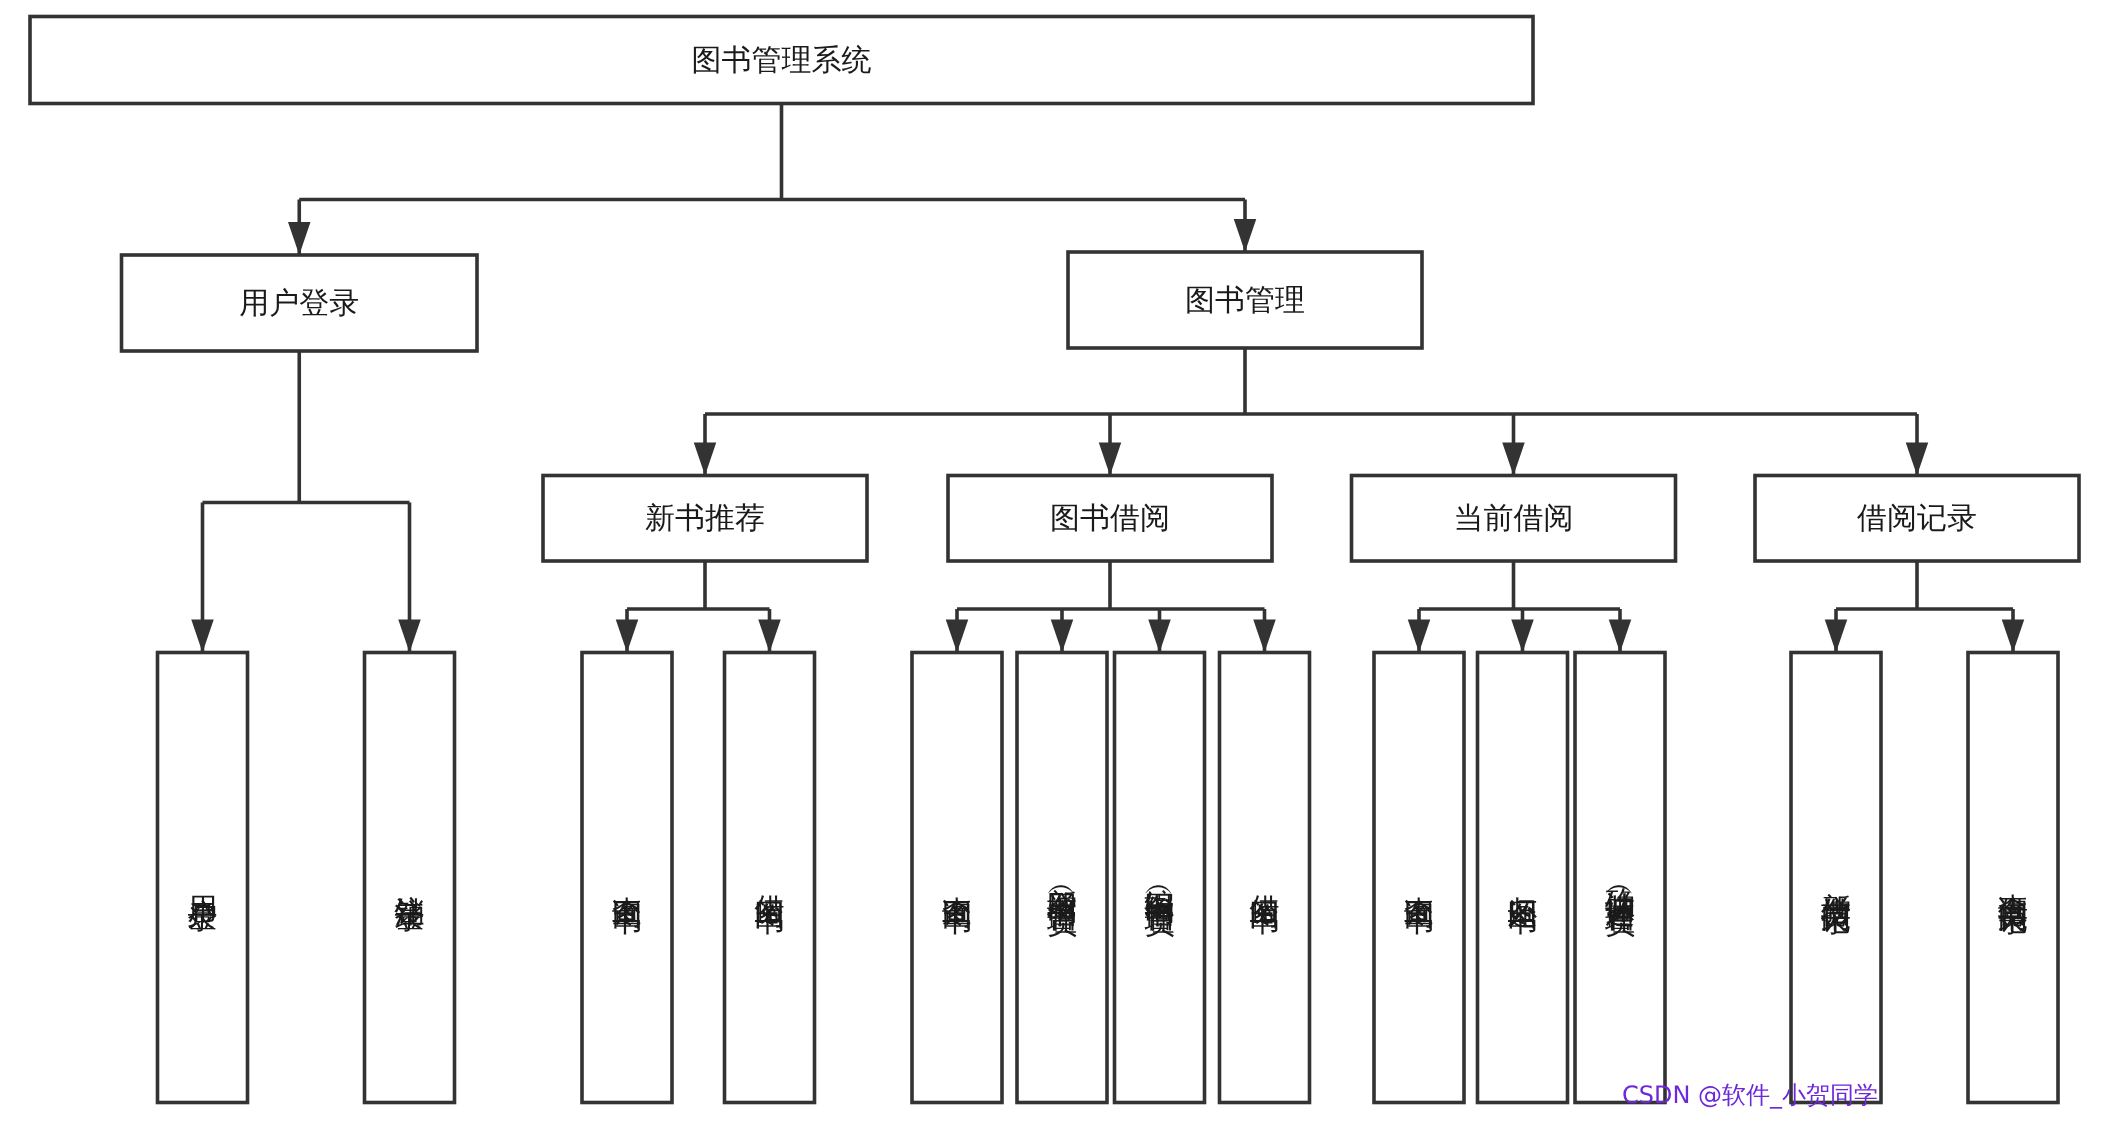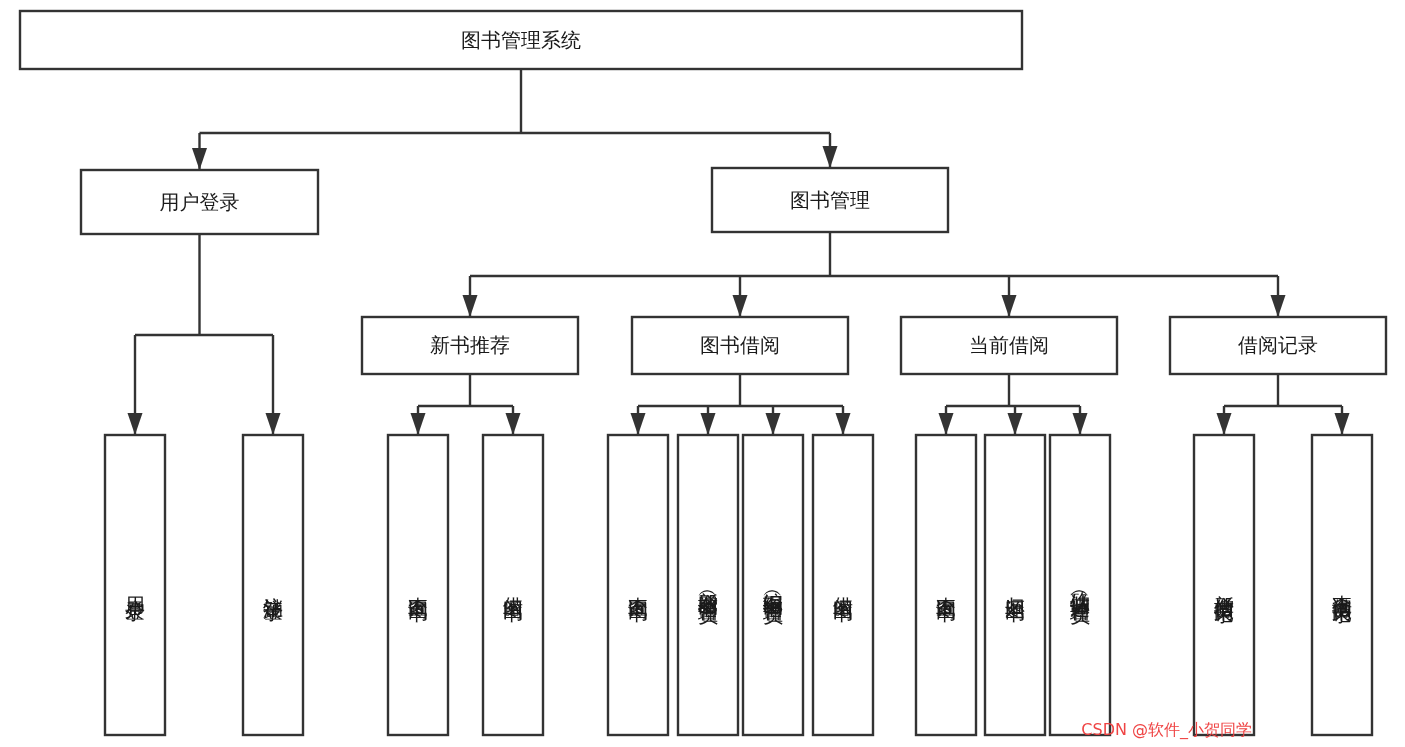--- a/index.html
+++ b/index.html
@@ -65,21 +65,21 @@
     color: #1a1a1a;
     letter-spacing: 2px;
     white-space: nowrap;
   }
   .watermark {
     position: absolute;
     right: 8px;
     bottom: 6px;
     font-family: "DejaVu Sans", "Liberation Sans", sans-serif;
     font-size: 16px;
-    color: #ef4444;
+    color: #6d28d9;
     white-space: nowrap;
     pointer-events: none;
   }
 </style>
 </head>
 <body>
 
 <div id="diagram-root">
 
   <svg class="diagram-svg" viewBox="0 0 1405 747">

